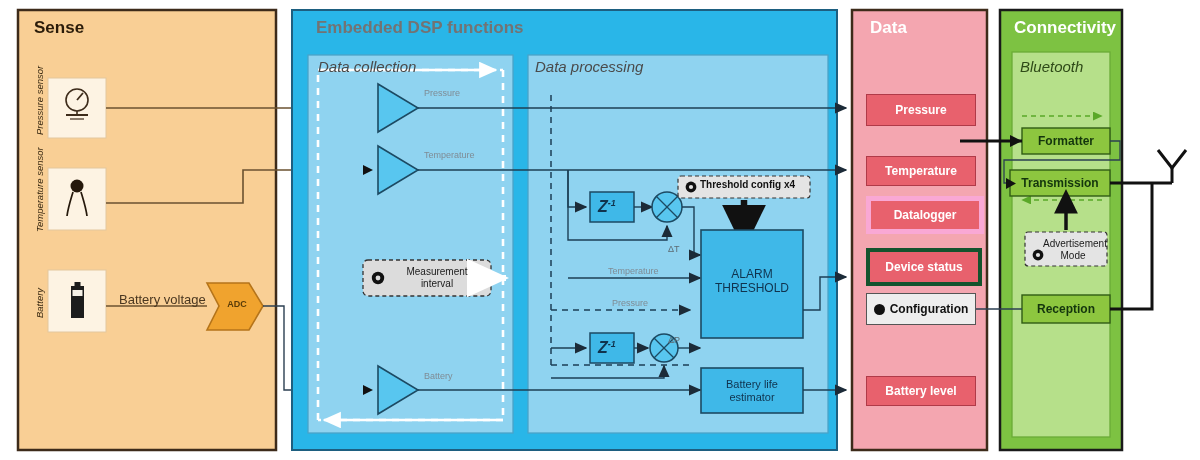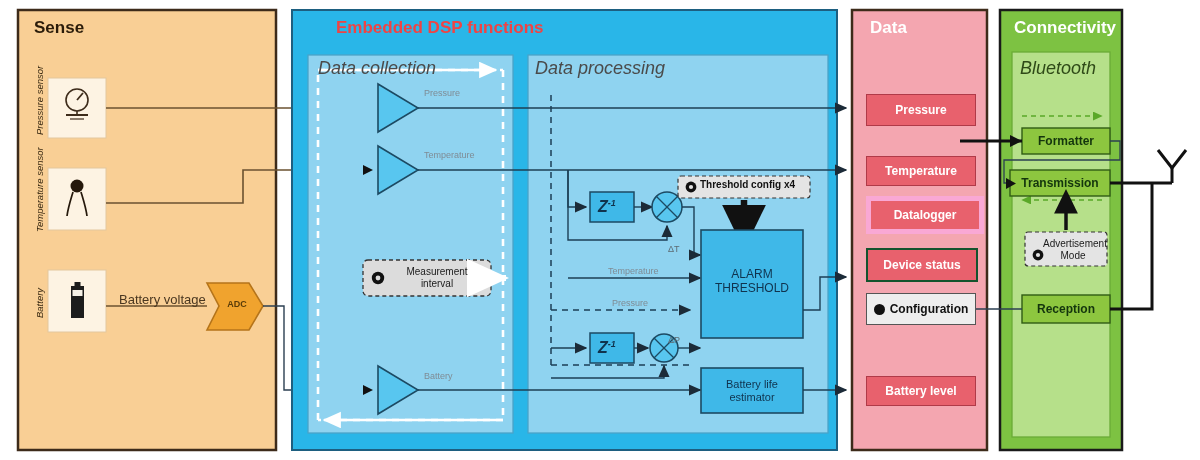--- a/index.html
+++ b/index.html
@@ -1,21 +1,21 @@
 <!DOCTYPE html>
 <html><head>
 <meta charset="utf-8">
 <style>
   html,body{margin:0;padding:0;background:#ffffff;}
   body{width:1200px;height:460px;font-family:"Liberation Sans",sans-serif;overflow:hidden;}
   #stage{position:relative;width:1008px;height:460px;}
   svg{position:absolute;left:0;top:0;}
   .lbl{position:absolute;pointer-events:none;}
   .panel-title{font-size:17px;font-weight:bold;}
-  .sub-title{font-size:18px;font-style:italic;color:#4a4a4a;}
+  .sub-title{font-size:15px;font-style:italic;color:#4a4a4a;}
   .sig{font-size:9px;color:#7f8c95;}
   .sig-dk{font-size:9px;color:#5d6b73;}
   .blk-txt{font-size:11px;color:#10334e;text-align:center;line-height:1.15;}
   .cfg-txt{font-size:10px;color:#1a1a1a;text-align:center;line-height:1.15;}
   .vrot{font-size:9.5px;font-style:italic;color:#3a2a12;transform:rotate(-90deg);transform-origin:left top;white-space:nowrap;}
   .data-txt{font-size:12px;color:#ffffff;font-weight:bold;text-align:center;}
   .conn-txt{font-size:12px;color:#14350d;font-weight:bold;text-align:center;}
   .center{display:flex;align-items:center;justify-content:center;}
 </style>
 </head>
@@ -171,21 +171,21 @@
   <polygon points="964,302 964,316 950,309" fill="#111"></polygon>
 </svg>
 
 <div class="lbl panel-title" style="left:34px;top:18px;color:#2b1c0a;">Sense</div>
 <div class="lbl vrot" style="left:34px;top:135px;">Pressure sensor</div>
 <div class="lbl vrot" style="left:34px;top:232px;">Temperature sensor</div>
 <div class="lbl vrot" style="left:34px;top:318px;">Battery</div>
 <div class="lbl" style="left:119px;top:292px;font-size:13px;color:#4a3720;">Battery voltage</div>
 <div class="lbl" style="left:216px;top:299px;width:42px;font-size:9px;color:#5a3c08;font-weight:bold;text-align:center;">ADC</div>
 
-<div class="lbl panel-title" style="left:316px;top:18px;color:#ef4444;margin-left:20px;">Embedded DSP functions</div>
+<div class="lbl panel-title" style="left:316px;top:18px;color:#737373;">Embedded DSP functions</div>
 <div class="lbl sub-title" style="left:318px;top:58px;">Data collection</div>
 <div class="lbl sub-title" style="left:535px;top:58px;">Data processing</div>
 
 <div class="lbl sig" style="left:424px;top:88px;">Pressure</div>
 <div class="lbl sig" style="left:424px;top:150px;">Temperature</div>
 <div class="lbl sig" style="left:424px;top:371px;">Battery</div>
 
 <div class="lbl cfg-txt" style="left:388px;top:266px;width:98px;">
   <span>Measurement</span><br>
   <span>interval</span>
@@ -218,21 +218,21 @@
 
 <div style="position:absolute;left:866px;top:94px;width:108px;height:30px;background:#e8616d;border:1px solid #b03a48;" class="center">
       <span class="data-txt">Pressure</span>
     </div>
 <div style="position:absolute;left:866px;top:156px;width:108px;height:28px;background:#e8616d;border:1px solid #b03a48;" class="center">
       <span class="data-txt">Temperature</span>
     </div>
 <div style="position:absolute;left:866px;top:196px;width:108px;height:28px;background:#e8616d;border:5px solid #f9a8d4;" class="center">
       <span class="data-txt">Datalogger</span>
     </div>
-<div style="position:absolute;left:866px;top:248px;width:108px;height:30px;background:#e8616d;border:2px solid #14532d;" class="center">
+<div style="position:absolute;left:866px;top:248px;width:108px;height:30px;background:#e8616d;border:4px solid #14532d;" class="center">
       <span class="data-txt">Device status</span>
     </div>
 <div style="position:absolute;left:866px;top:293px;width:108px;height:30px;background:#eeeeee;border:1px solid #555;" class="center">
   <span style="display:inline-block;width:11px;height:11px;border-radius:50%;background:#111;margin-right:5px;"></span>
   <span style="font-size:12px;color:#111;font-weight:bold;">Configuration</span>
 </div>
 <div style="position:absolute;left:866px;top:376px;width:108px;height:28px;background:#e8616d;border:1px solid #b03a48;" class="center">
       <span class="data-txt">Battery level</span>
     </div>
 

